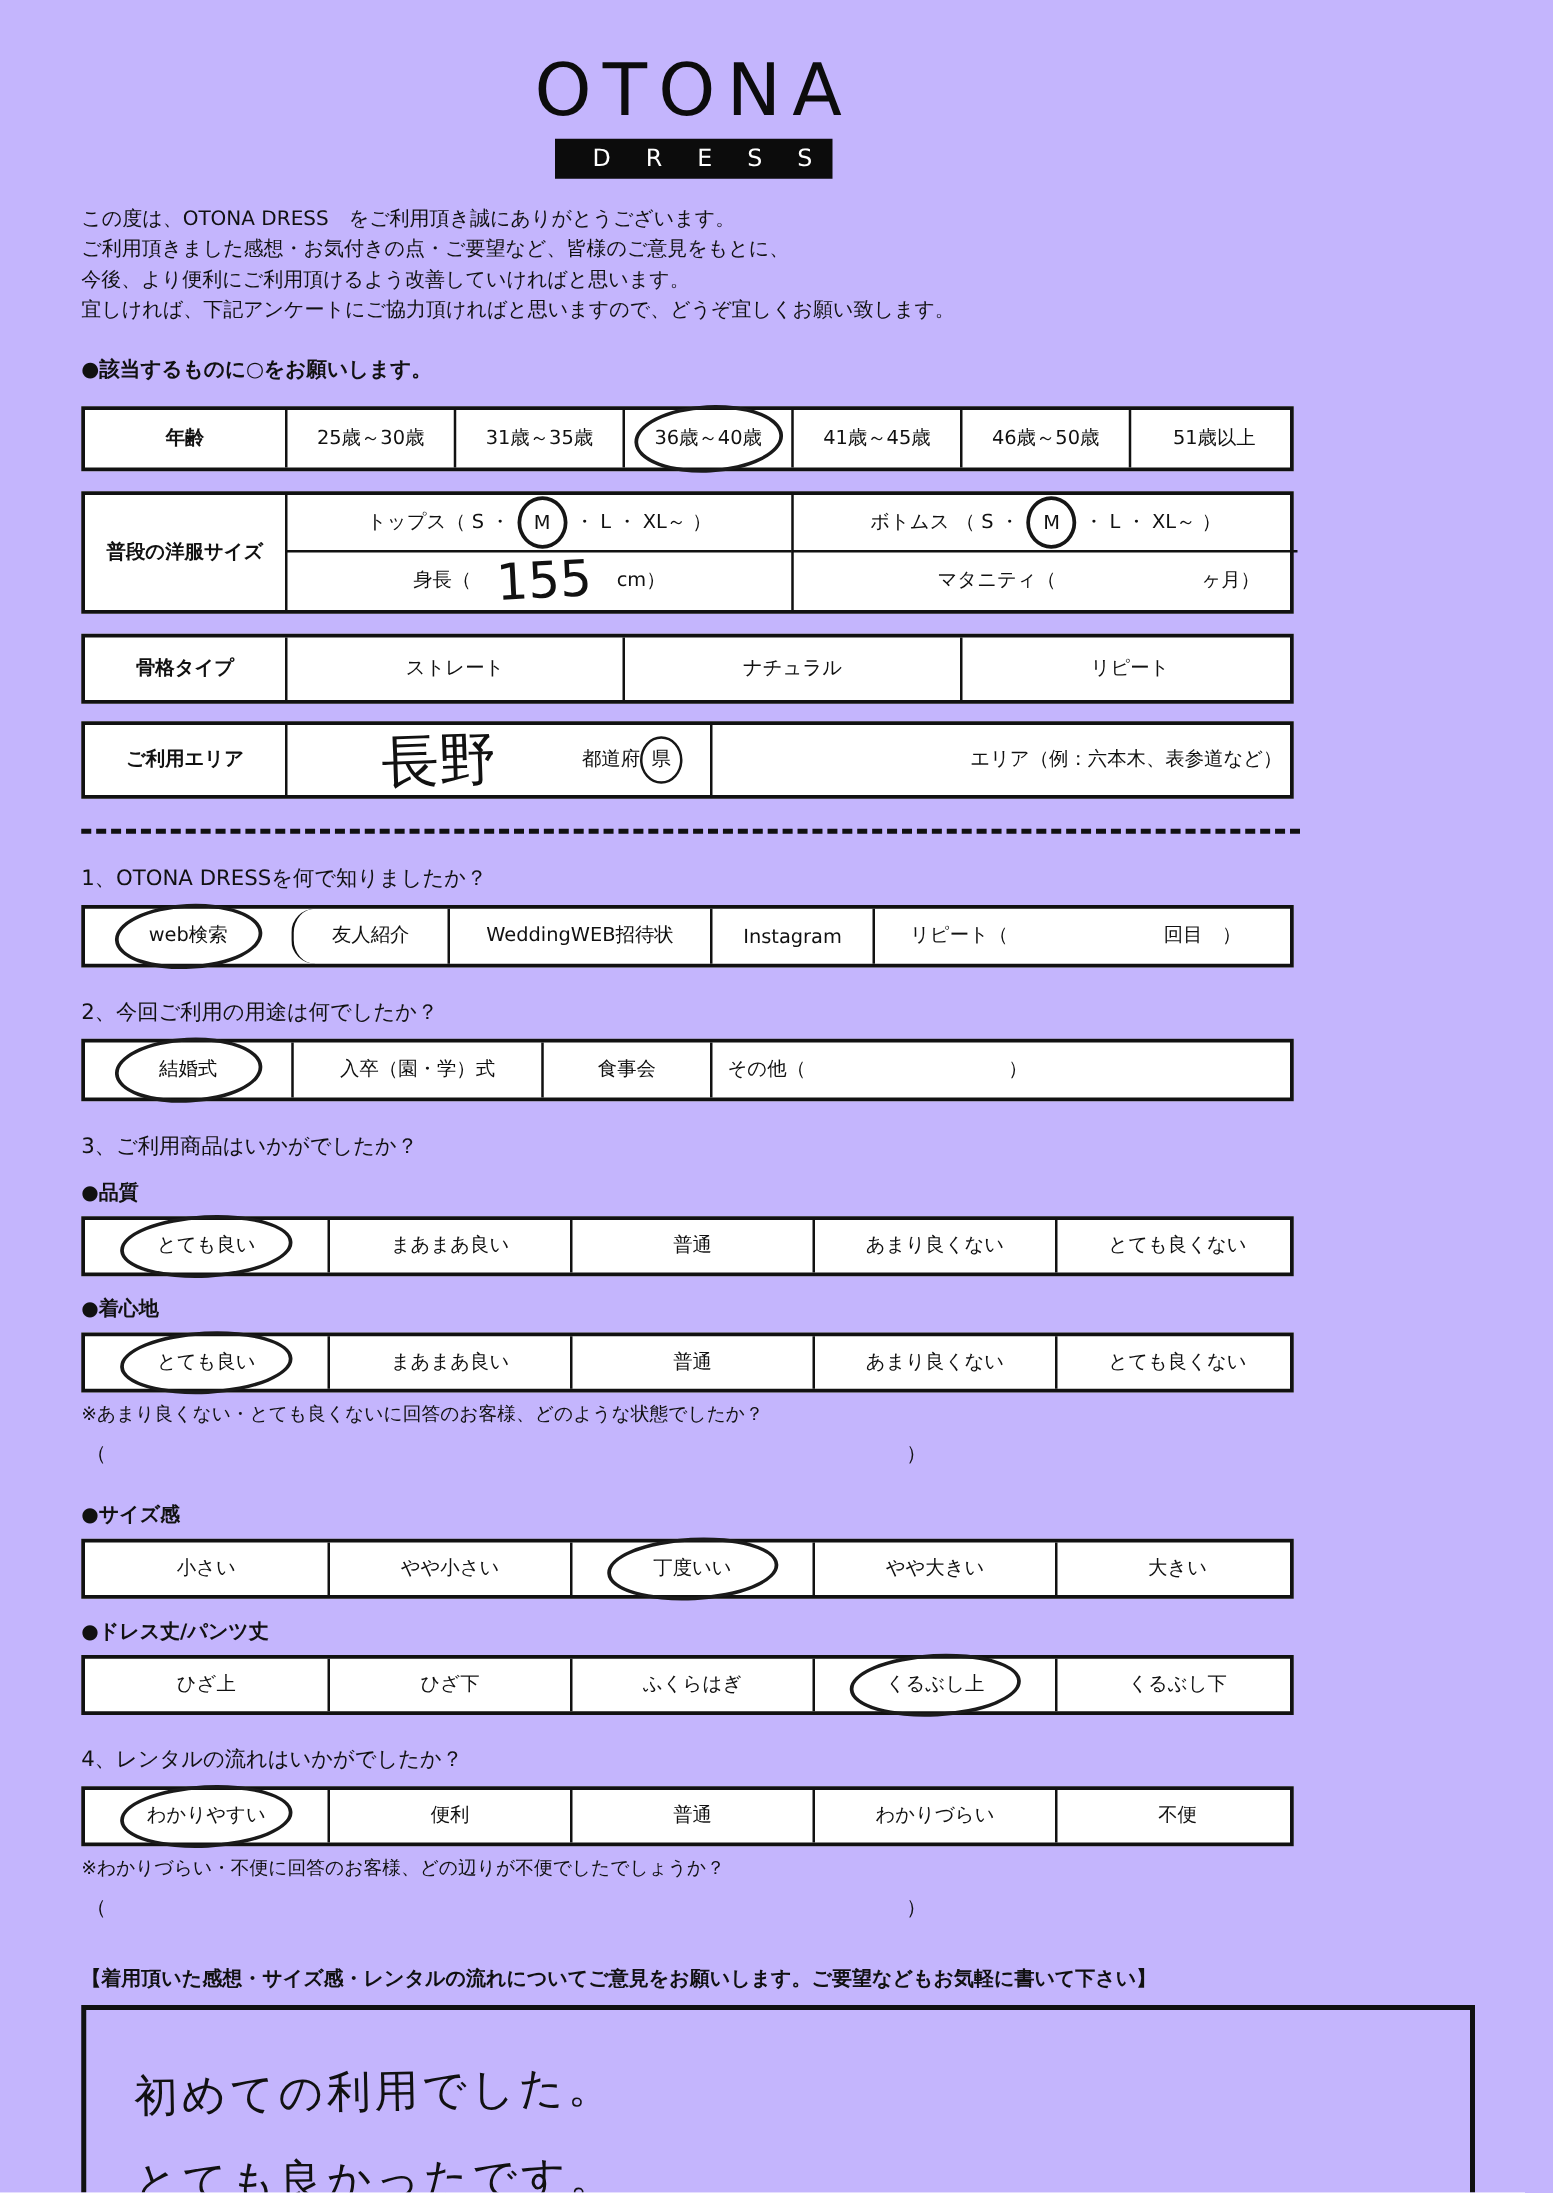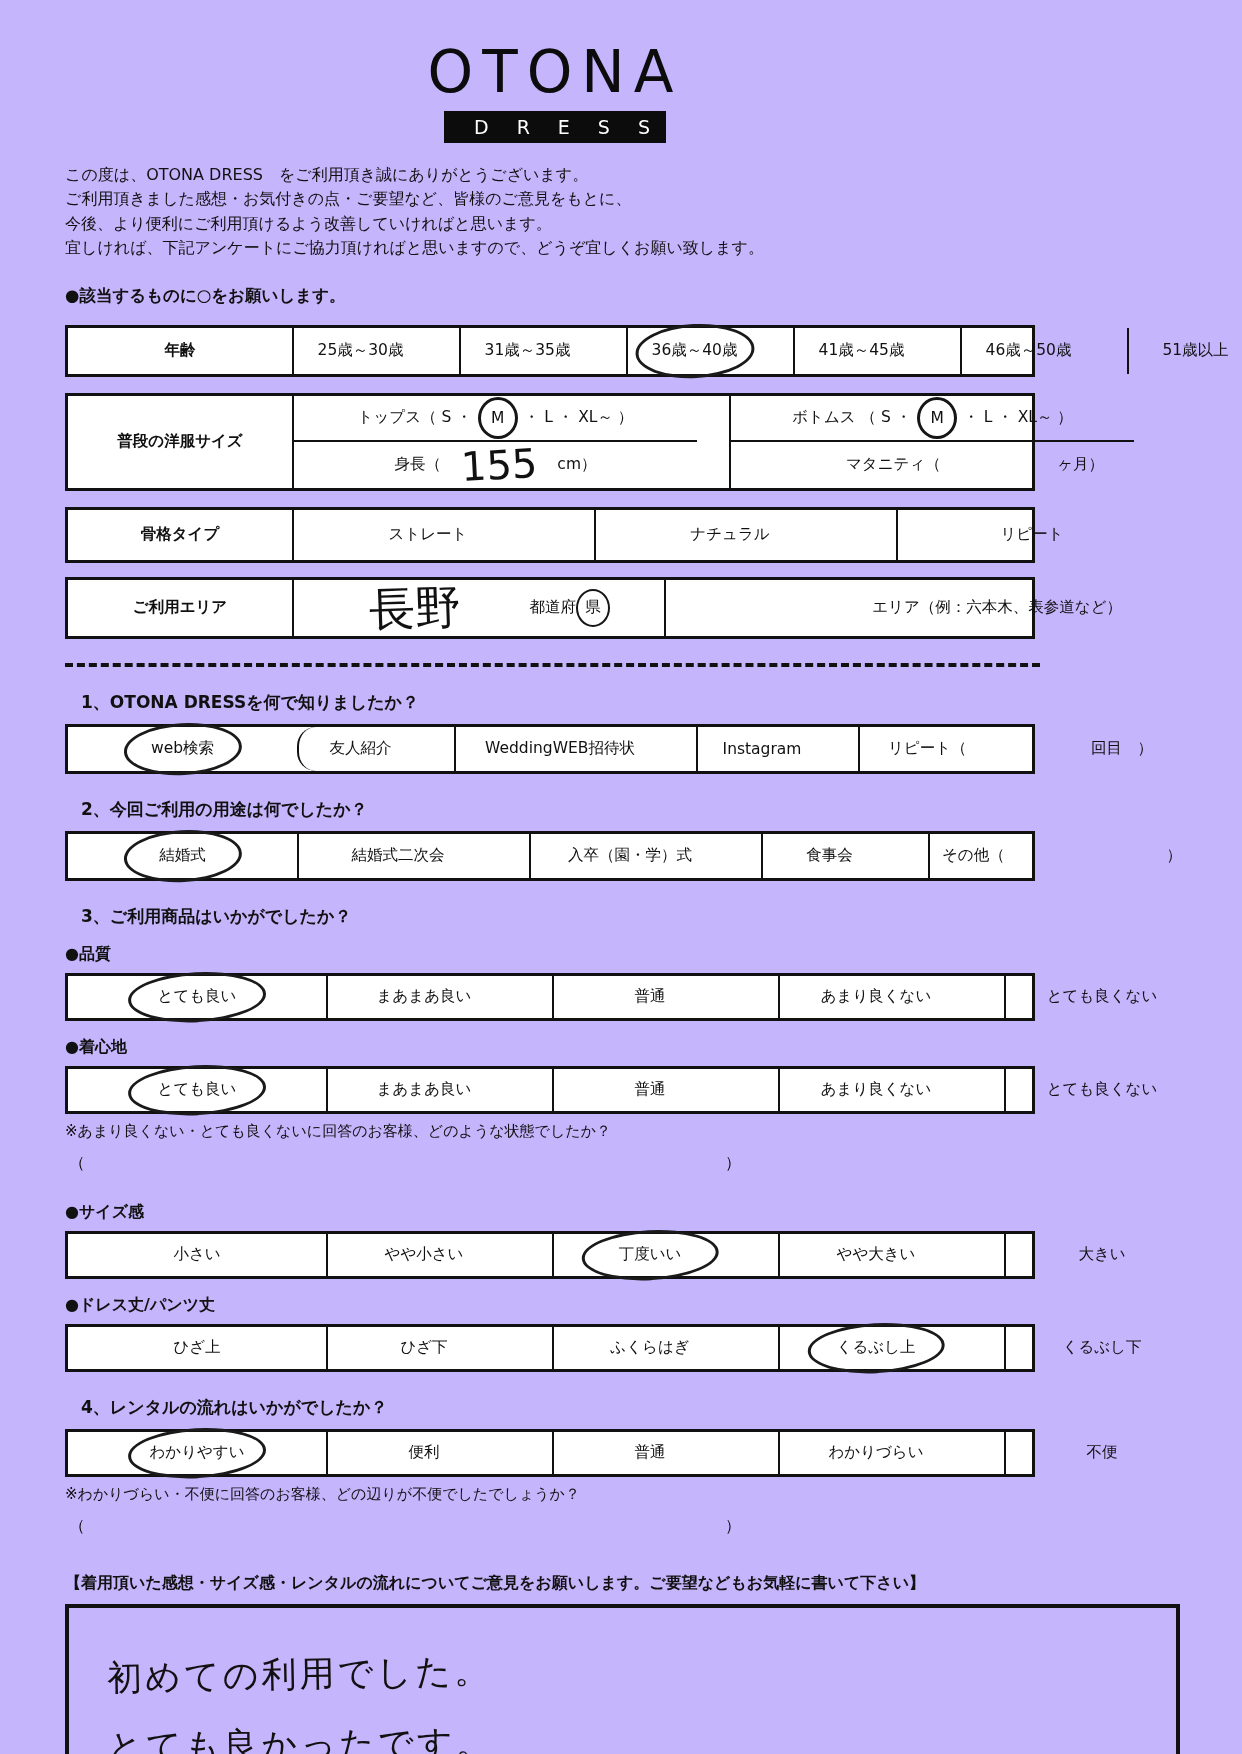--- a/index.html
+++ b/index.html
@@ -13,42 +13,42 @@
   .logo-dress{margin:8px auto 0;background:#0c0c0c;color:#fff;width:222px;box-sizing:border-box;
               font-size:19px;letter-spacing:28px;padding:5px 0 5px 30px;text-align:left;}
 
   
   .intro{margin-top:20px;font-size:16px;line-height:24.5px;}
   .instruction{margin-top:24px;font-weight:bold;font-size:16.5px;}
 
   
   .tbl{display:flex;width:970px;border:3px solid #111;box-sizing:border-box;align-items:stretch;background:#fff;}
   .cell{box-sizing:border-box;border-left:2px solid #111;display:flex;align-items:center;justify-content:center;
-        font-size:15.5px;position:relative;text-align:center;padding:0 4px;margin-left:32px;}
+        font-size:15.5px;position:relative;text-align:center;padding:0 4px;}
   .cell:first-child{border-left:none;}
   .hdr{font-weight:bold;}
   .w160{width:160px;flex:none;} .w135{width:135px;flex:none;} .w405{width:405px;flex:none;}
   .w270{width:270px;flex:none;} .w340{width:340px;flex:none;} .w470{width:470px;flex:none;}
   .w194{width:194px;flex:none;} .w165{width:165px;flex:none;} .w125{width:125px;flex:none;border-radius:19px;}
   .w210{width:210px;flex:none;} .w130{width:130px;flex:none;} .w200{width:200px;flex:none;}
 
   .age-tbl{margin-top:18px;} .age-tbl .cell{height:46px;}
   .size-tbl{margin-top:16px;}
   .size-right{display:flex;flex-direction:column;width:810px;}
   .size-row{display:flex;}
   .size-row .cell{border-left:2px solid #111;height:44px;}
   .size-row.row2 .cell{height:48px;border-top:2px solid #111;}
   .bone-tbl{margin-top:16px;} .bone-tbl .cell{height:50px;}
   .area-tbl{margin-top:14px;align-items:center;} .area-tbl .cell{height:56px;}
   .q-tbl{margin-top:4px;} .q-tbl .cell{height:44px;}
   .r-tbl{margin-top:2px;} .r-tbl .cell{height:42px;}
 
   .dashed{margin:24px 0 2px;width:975px;border-top:4px dashed #111;height:0;}
 
-  .q-title{font-weight:bold;font-size:17px;margin:24px 16px 10px;}
+  .q-title{font-weight:normal;font-size:17px;margin:24px 0 10px;}
   .bullet-label{font-weight:bold;font-size:16px;margin:16px 0 8px;}
   .note{font-size:15px;margin-top:8px;}
   .paren-row{display:flex;justify-content:space-between;width:672px;margin:12px 0 0 4px;font-size:16px;}
 
   
   .circled::after{content:"";position:absolute;left:50%;top:50%;width:68%;height:104%;
                   border:3px solid #1a1a1a;border-radius:50%;
                   transform:translate(-50%,-50%) rotate(-3deg);pointer-events:none;}
   .age-tbl .circled::after{width:85%;}
   .mring{display:inline-flex;align-items:center;justify-content:center;width:34px;height:36px;
@@ -166,21 +166,20 @@
       <div class="cell w130">Instagram</div>
       <div class="cell w340 spread repeat-cell">
         <span>リピート（</span>
         <span>回目　）</span>
       </div>
     </div>
 
     <div class="q-title">2、今回ご利用の用途は何でしたか？</div>
     <div class="tbl q-tbl">
       <div class="cell w165 circled">結婚式</div>
-      <div class="cell w200">結婚式二次会</div>
       <div class="cell w200">入卒（園・学）式</div>
       <div class="cell w135">食事会</div>
       <div class="cell w270 spread other-cell">
         <span>その他（</span>
         <span>）</span>
       </div>
     </div>
 
     <div class="q-title">3、ご利用商品はいかがでしたか？</div>
 

